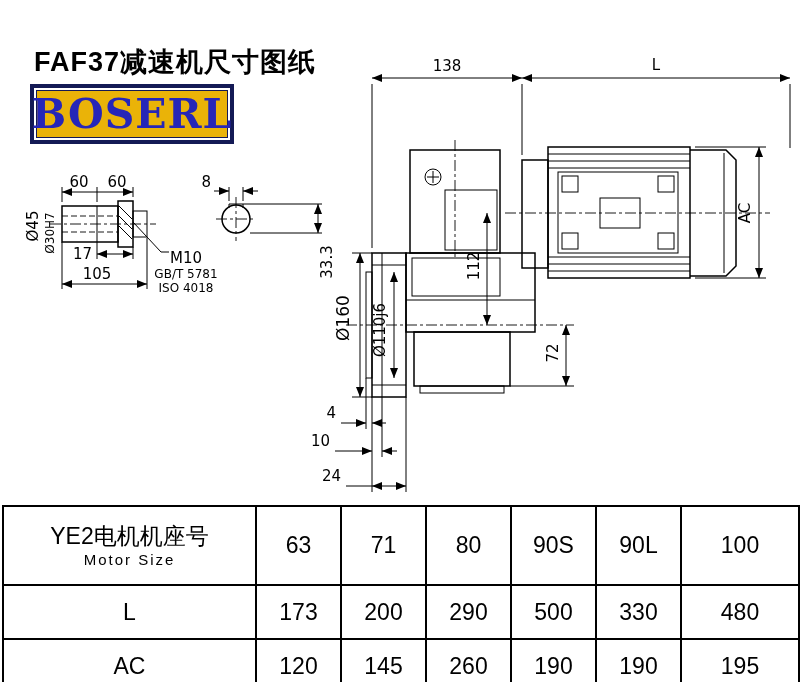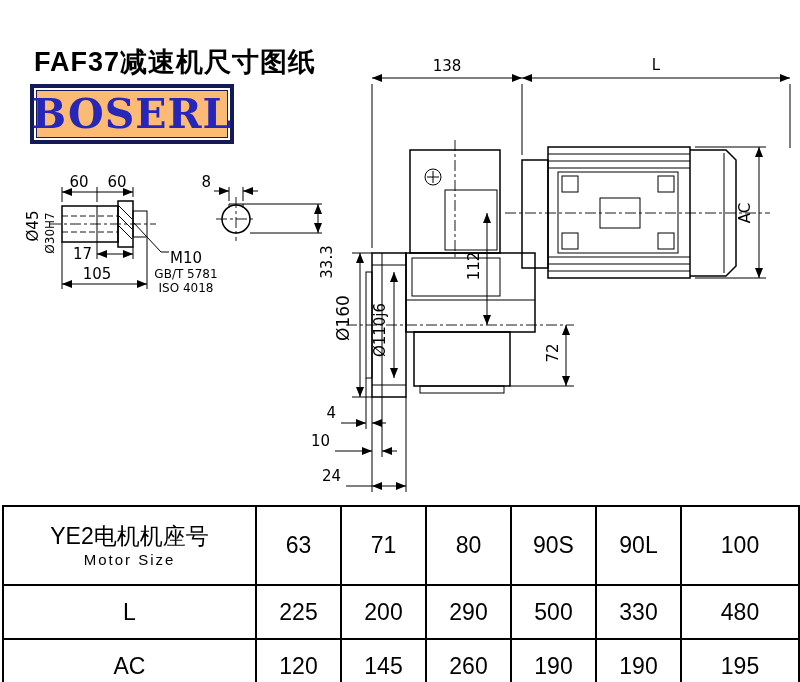--- a/index.html
+++ b/index.html
@@ -8,21 +8,21 @@
     font-family:"Liberation Sans","DejaVu Sans",sans-serif;color:#000;
   }
   .page-title{
     position:absolute;left:34px;top:8px;font-size:27px;font-weight:bold;
     letter-spacing:1px;white-space:nowrap;margin-top:36px;
   }
   .logo-box{
     position:absolute;left:30px;top:84px;width:196px;height:52px;
     border:4px solid #141a55;
     box-shadow:inset 0 0 0 2px #ffffff, inset 0 0 0 3px #141a55;
-    display:flex;align-items:center;justify-content:center;background:#fdba74;
+    display:flex;align-items:center;justify-content:center;background:#eab308;
   }
   .logo-text{
     font-family:"DejaVu Serif","Liberation Serif",serif;
     font-size:41px;font-weight:bold;color:#2626b8;letter-spacing:1px;line-height:1;
   }
   svg .out{stroke:#000;stroke-width:1.5;fill:none}
   svg .th{stroke:#000;stroke-width:1;fill:none}
   svg .dim{stroke:#000;stroke-width:1;fill:none}
   svg .cl{stroke:#000;stroke-width:.9;fill:none;stroke-dasharray:11 3 3 3}
   svg .hid{stroke:#000;stroke-width:.9;fill:none;stroke-dasharray:6 3}
@@ -220,21 +220,21 @@
     </td>
     <td>63</td>
     <td>71</td>
     <td>80</td>
     <td>90S</td>
     <td>90L</td>
     <td>100</td>
   </tr>
   <tr class="drow">
     <td>L</td>
-    <td>225</td>
+    <td>173</td>
     <td>200</td>
     <td>290</td>
     <td>500</td>
     <td>330</td>
     <td>480</td>
   </tr>
   <tr class="drow">
     <td>AC</td>
     <td>120</td>
     <td>145</td>

